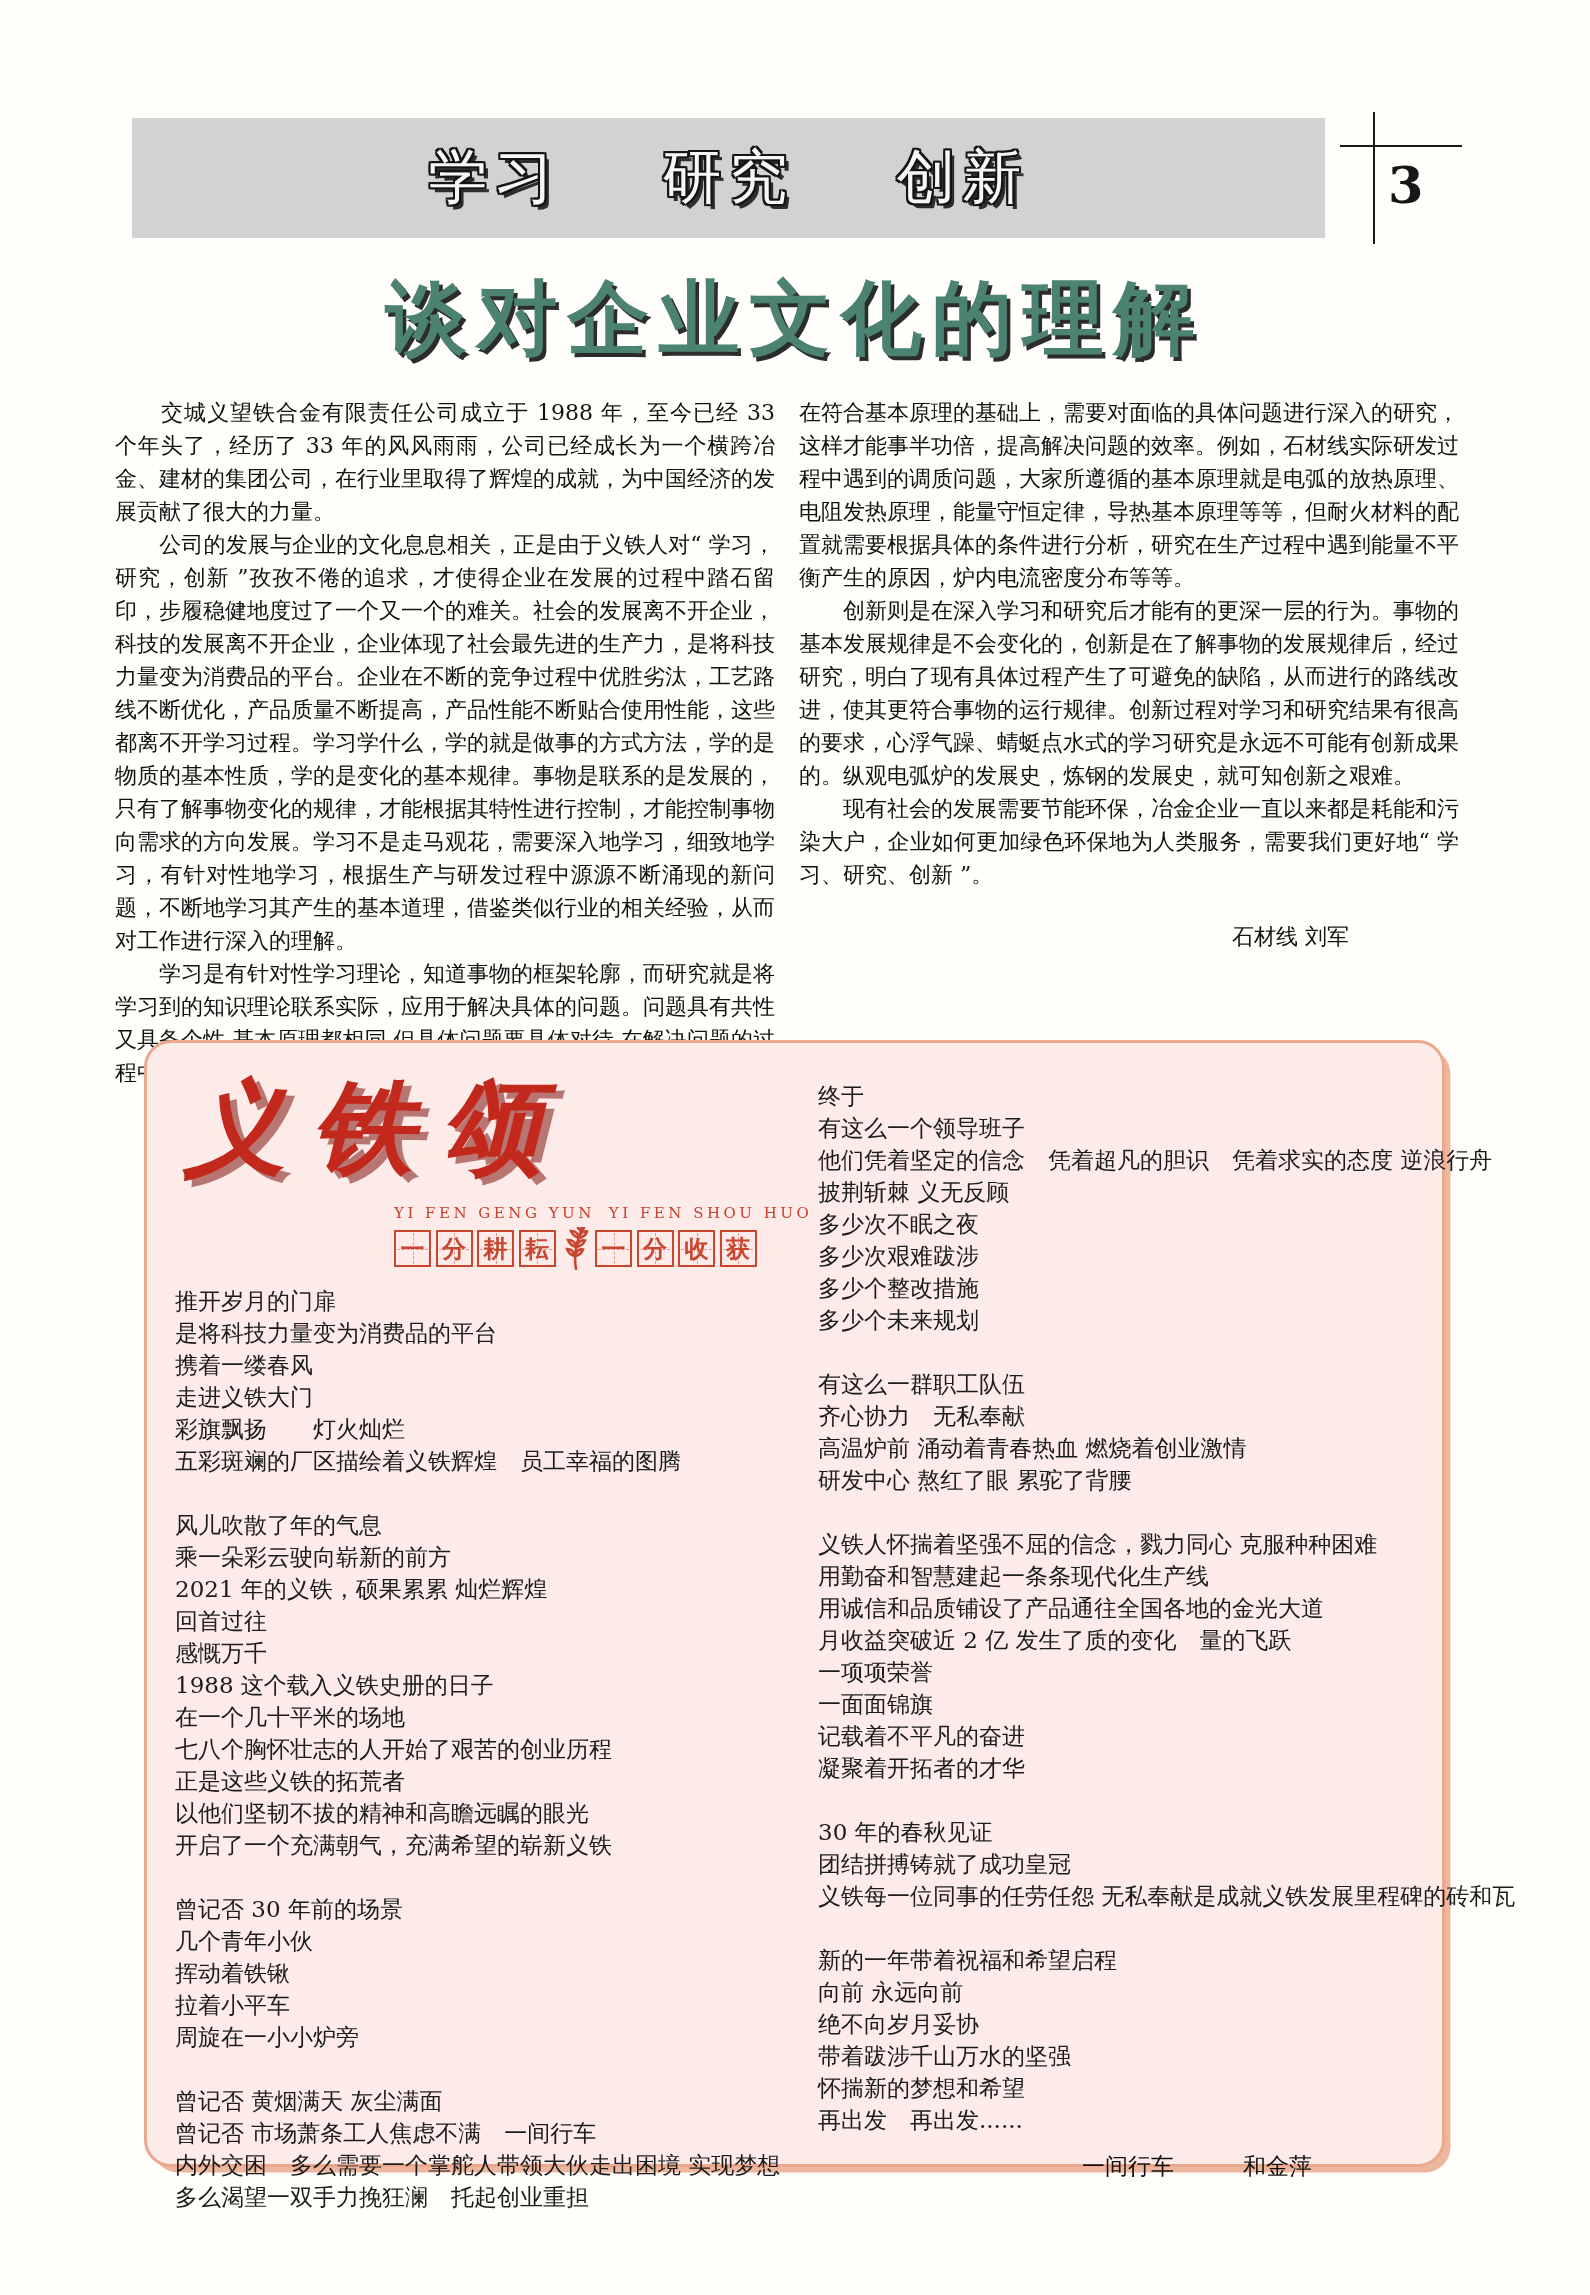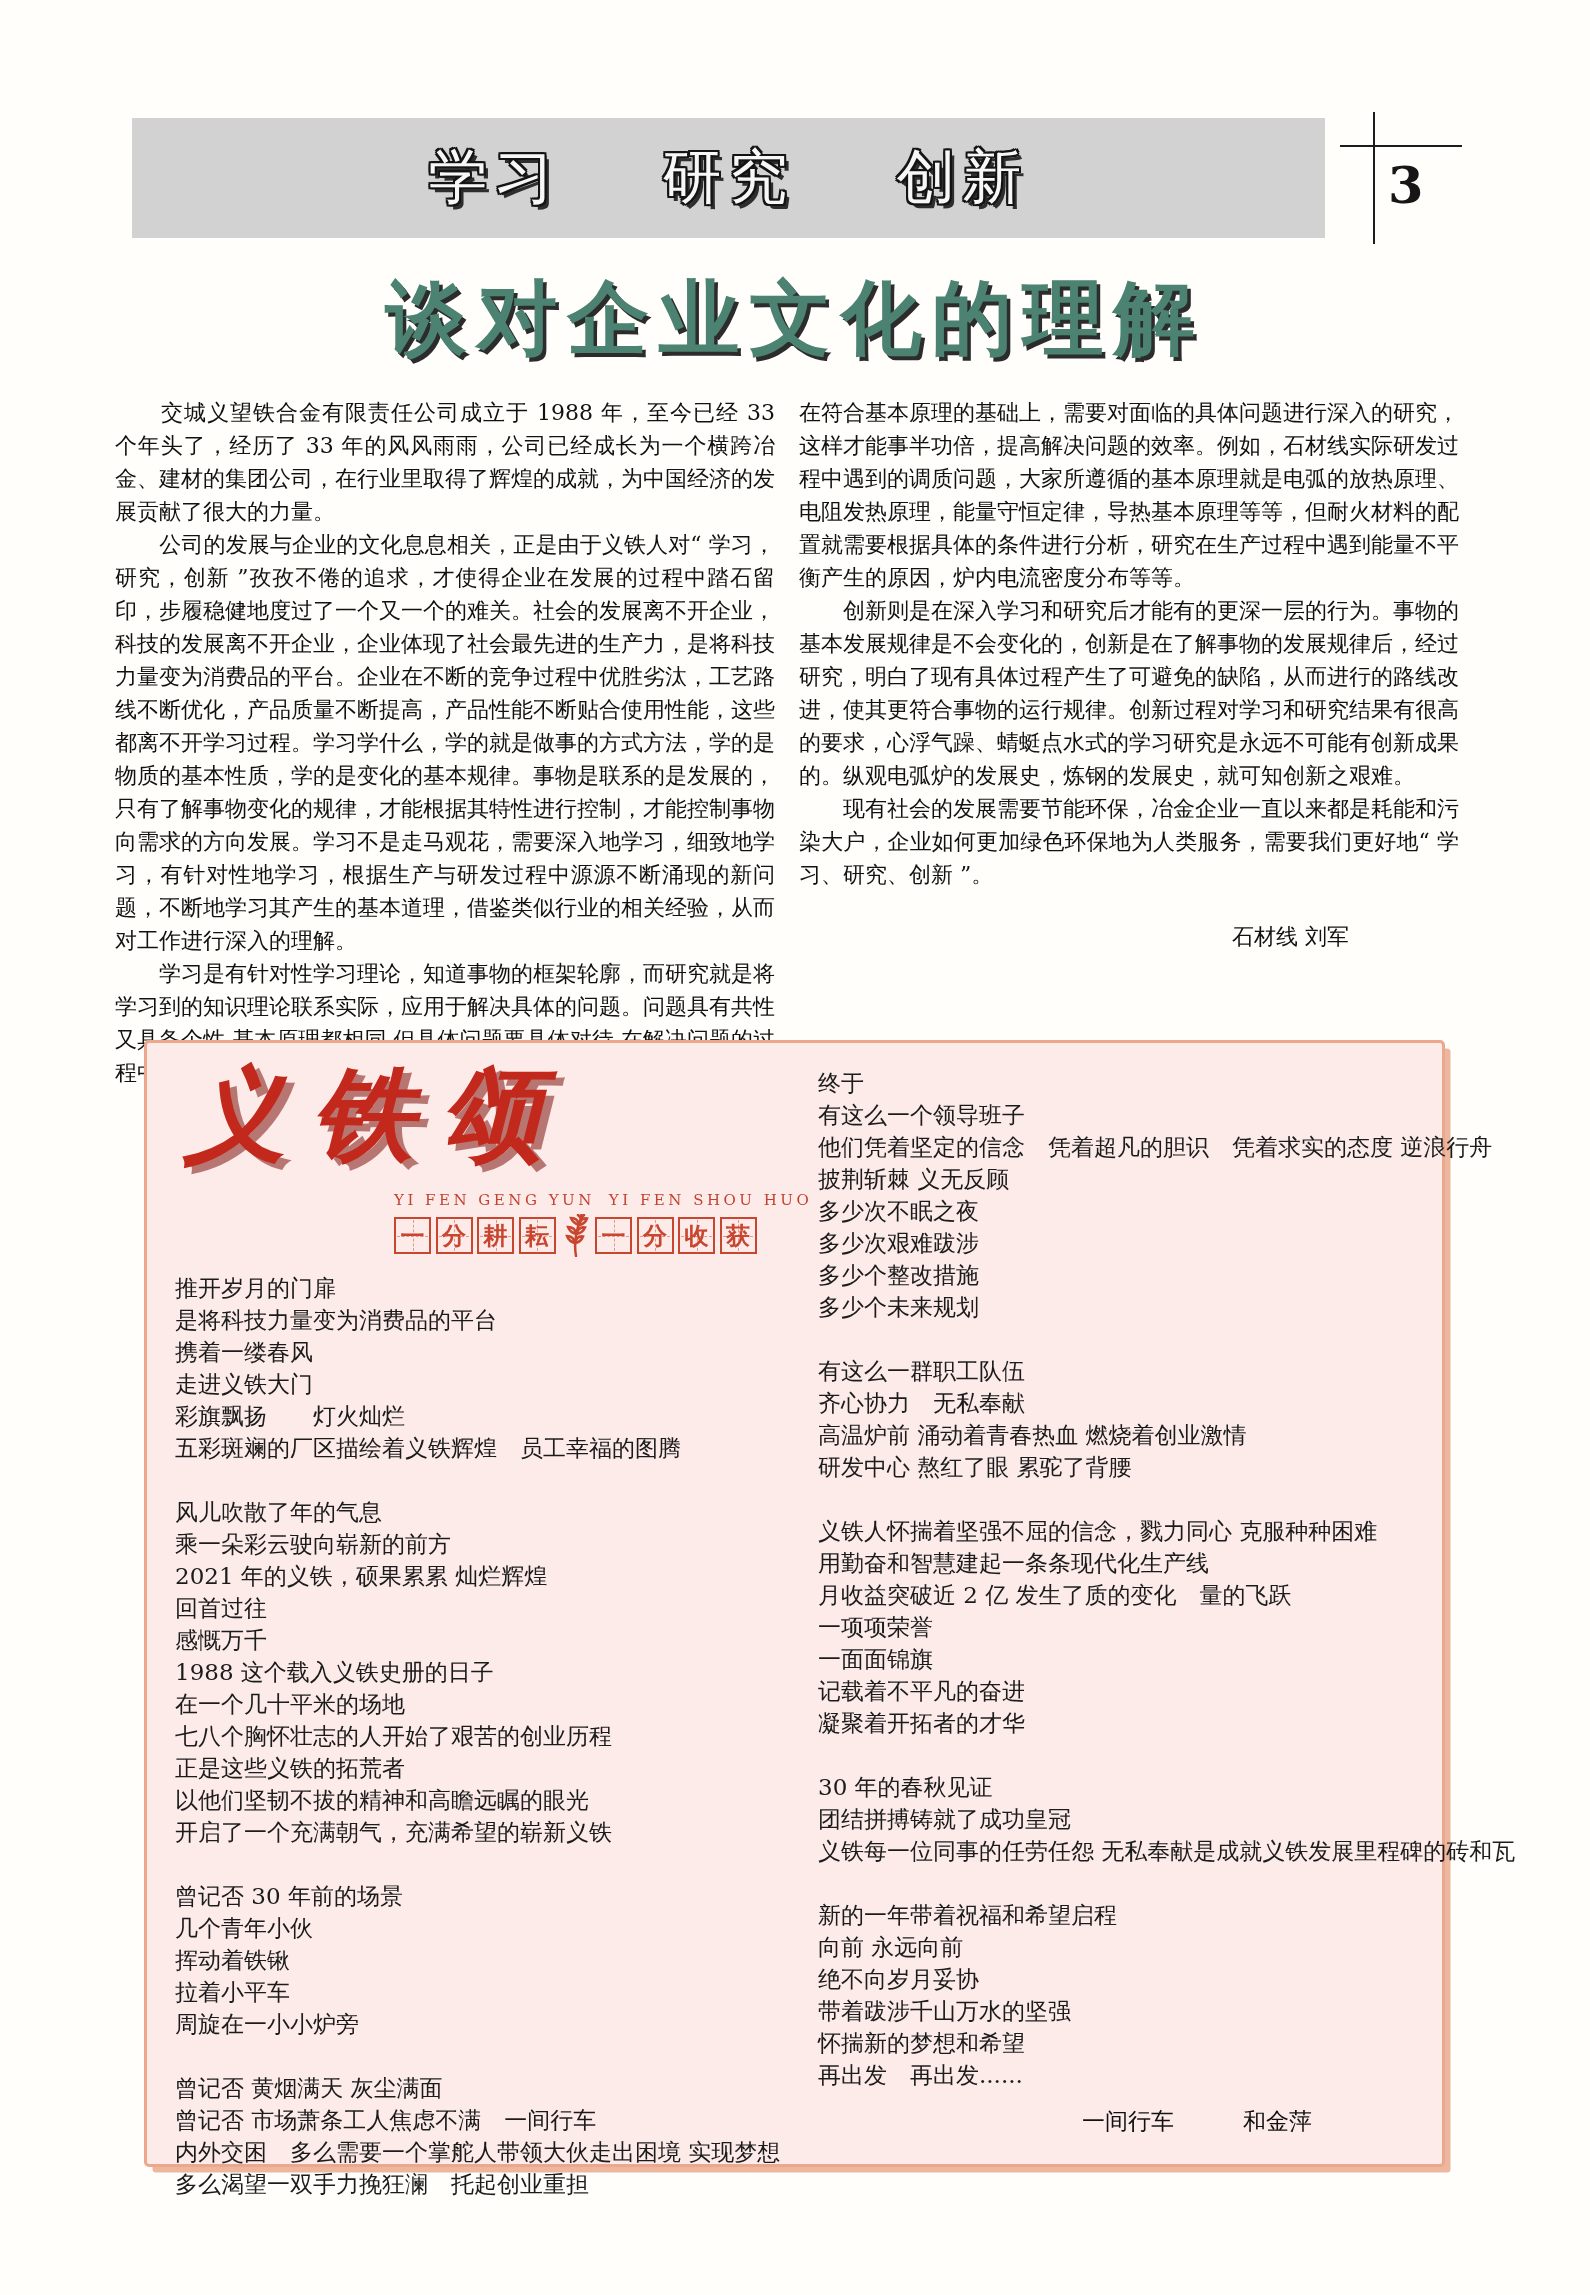--- a/index.html
+++ b/index.html
@@ -44,23 +44,23 @@
   }
   .col{width:660px;font-size:22px;line-height:33px;text-align:justify;}
   .col p{margin:0;padding:0;}
   .art-byline{
     margin-top:29px;text-align:right;padding-right:110px;font-size:22px;
   }
   
   .poembox{
     position:absolute;left:144px;top:1040px;width:1301px;height:1127px;
     box-sizing:border-box;
-    background:#fcebe9;border:3px solid #eba88d;border-radius:5px;
+    background:#fcebe9;border:3px solid #eba88d;border-radius:27px;
     box-shadow:7px 7px 0 -1.5px #ecb79e;
-    padding:17px 20px 0 28px;display:flex;
+    padding:30px 20px 0 28px;display:flex;
   }
   .pb-left{width:643px;flex:0 0 auto;}
   .pb-right{flex:1 1 auto;padding-top:7px;}
   .ytp-title{
     font-family:"DejaVu Serif", serif;font-weight:bold;font-style:italic;
     font-size:102px;line-height:1;letter-spacing:26px;color:#c2281b;
     text-shadow:7.5px 5.5px 0 rgba(125,22,14,.55);
     margin:3px 0 0 9px;white-space:nowrap;
   }
   .stamp-block{margin:26px 0 0 219px;width:414px;}
@@ -244,20 +244,21 @@
         <div class="poem-line">多少个整改措施</div>
         <div class="poem-line">多少个未来规划</div>
         <div class="poem-line">&nbsp;</div>
         <div class="poem-line">有这么一群职工队伍</div>
         <div class="poem-line">齐心协力　无私奉献</div>
         <div class="poem-line">高温炉前 涌动着青春热血 燃烧着创业激情</div>
         <div class="poem-line">研发中心 熬红了眼 累驼了背腰</div>
         <div class="poem-line">&nbsp;</div>
         <div class="poem-line">义铁人怀揣着坚强不屈的信念，戮力同心 克服种种困难</div>
         <div class="poem-line">用勤奋和智慧建起一条条现代化生产线</div>
+        <div class="poem-line">用诚信和品质铺设了产品通往全国各地的金光大道</div>
         <div class="poem-line">月收益突破近 2 亿 发生了质的变化　量的飞跃</div>
         <div class="poem-line">一项项荣誉</div>
         <div class="poem-line">一面面锦旗</div>
         <div class="poem-line">记载着不平凡的奋进</div>
         <div class="poem-line">凝聚着开拓者的才华</div>
         <div class="poem-line">&nbsp;</div>
         <div class="poem-line">30 年的春秋见证</div>
         <div class="poem-line">团结拼搏铸就了成功皇冠</div>
         <div class="poem-line">义铁每一位同事的任劳任怨 无私奉献是成就义铁发展里程碑的砖和瓦</div>
         <div class="poem-line">&nbsp;</div>

